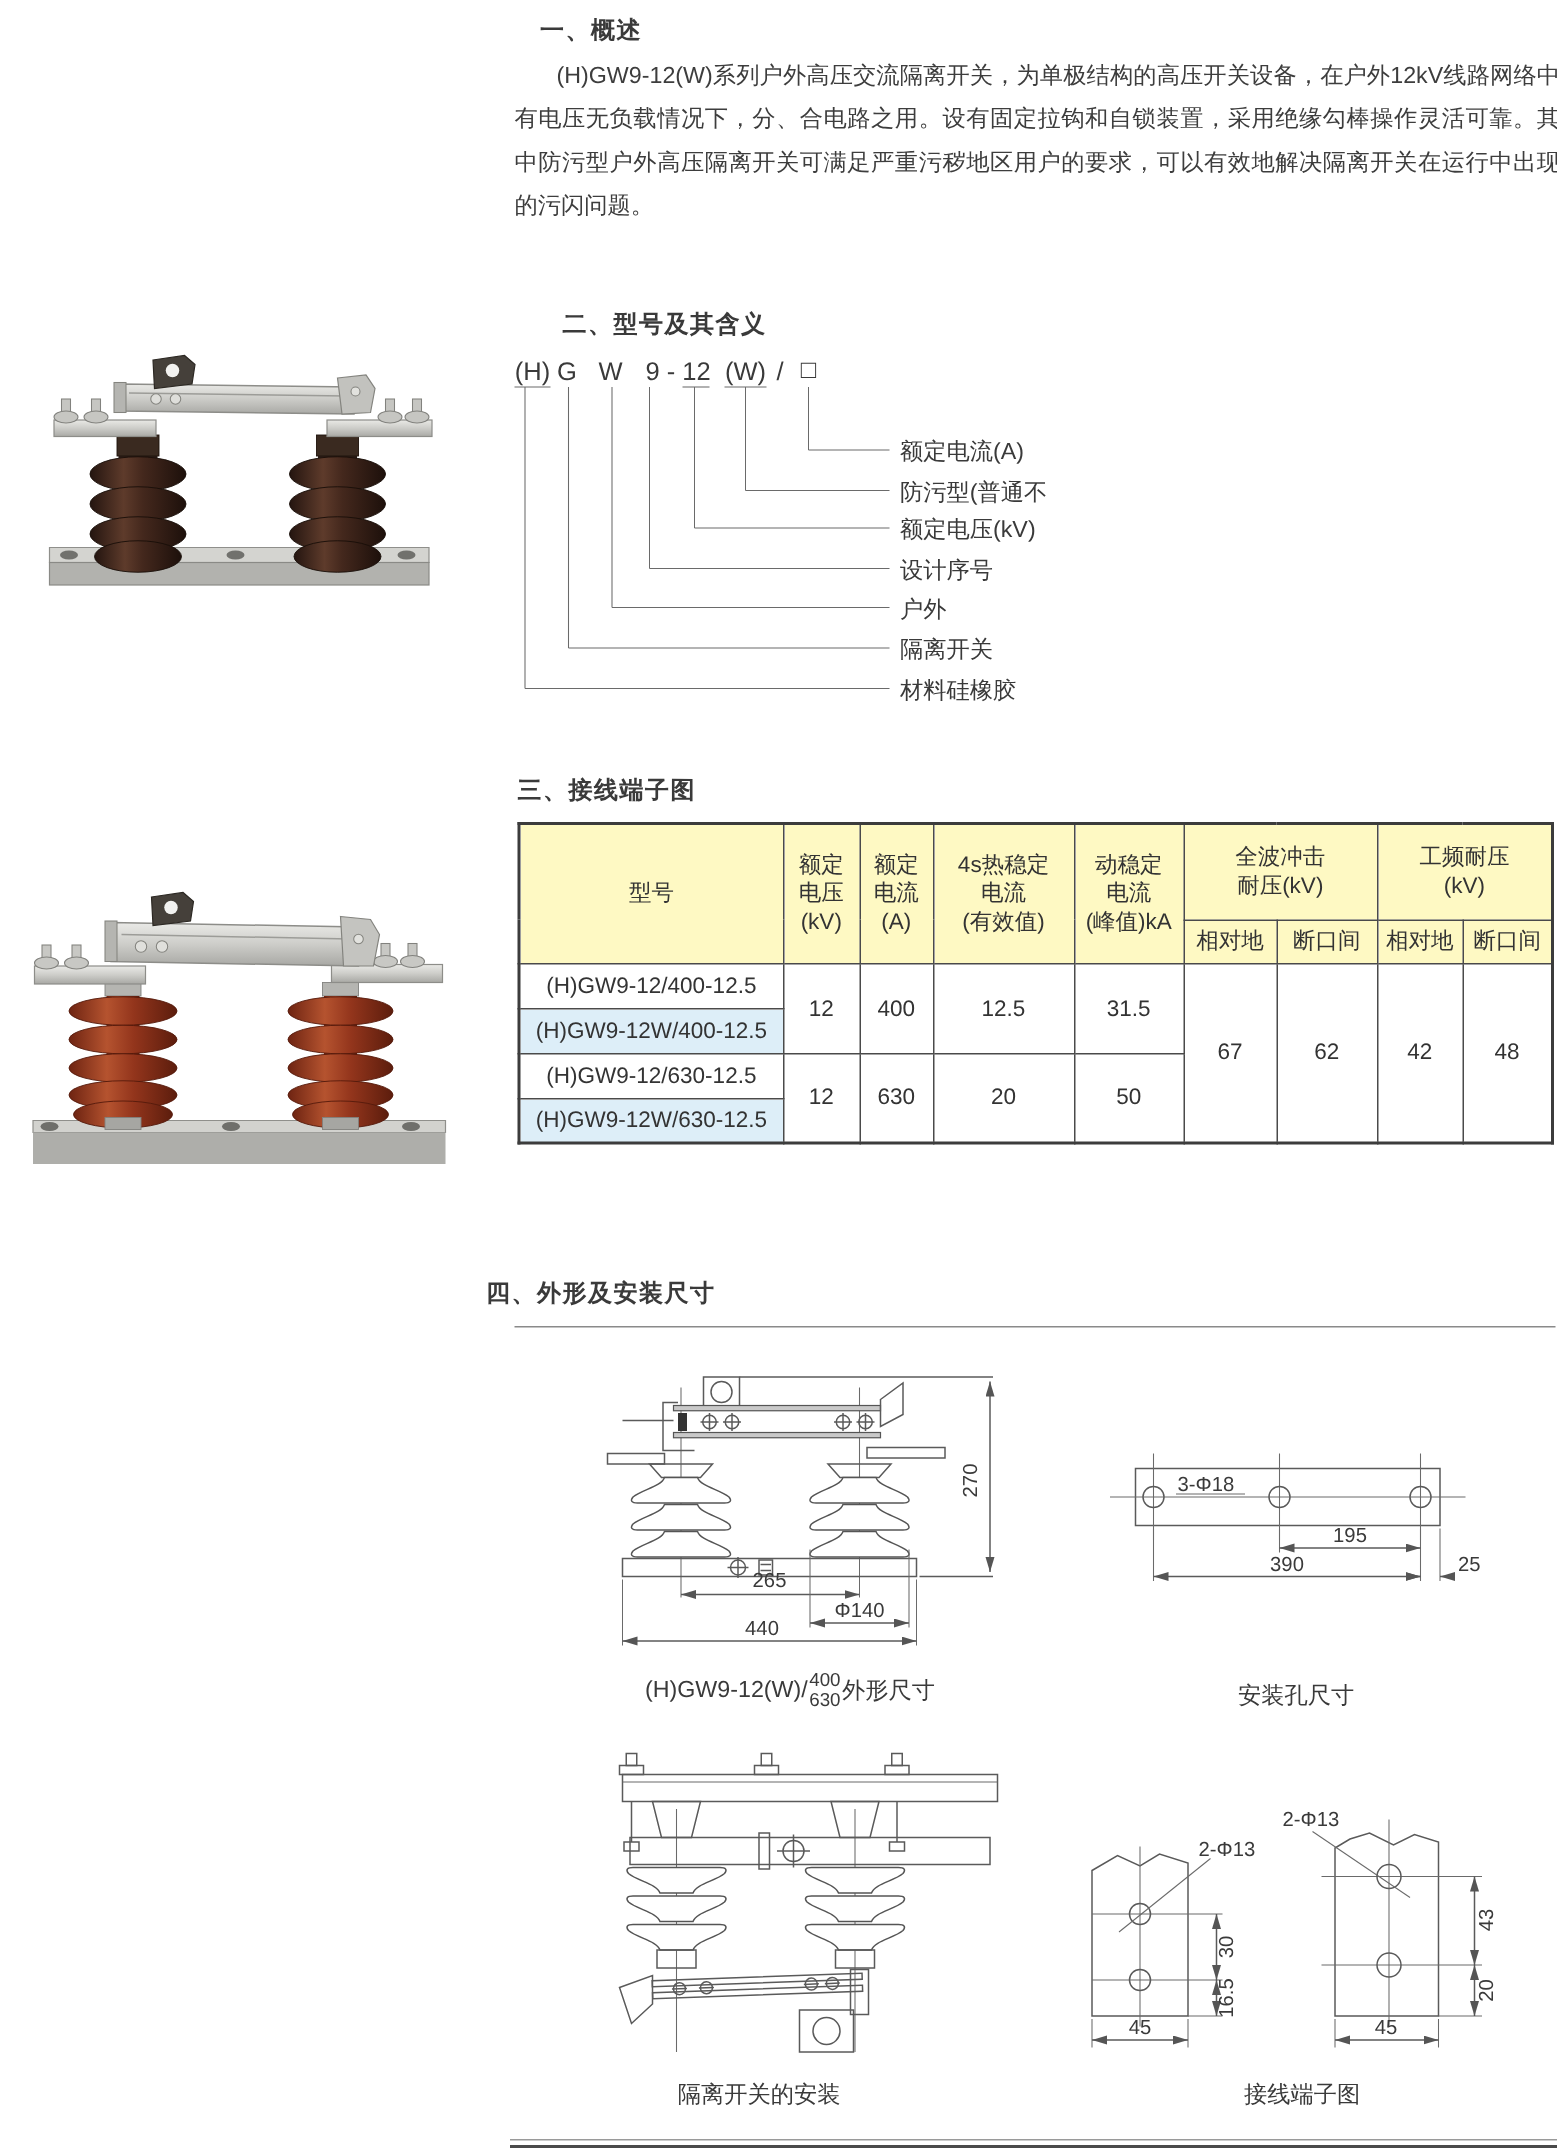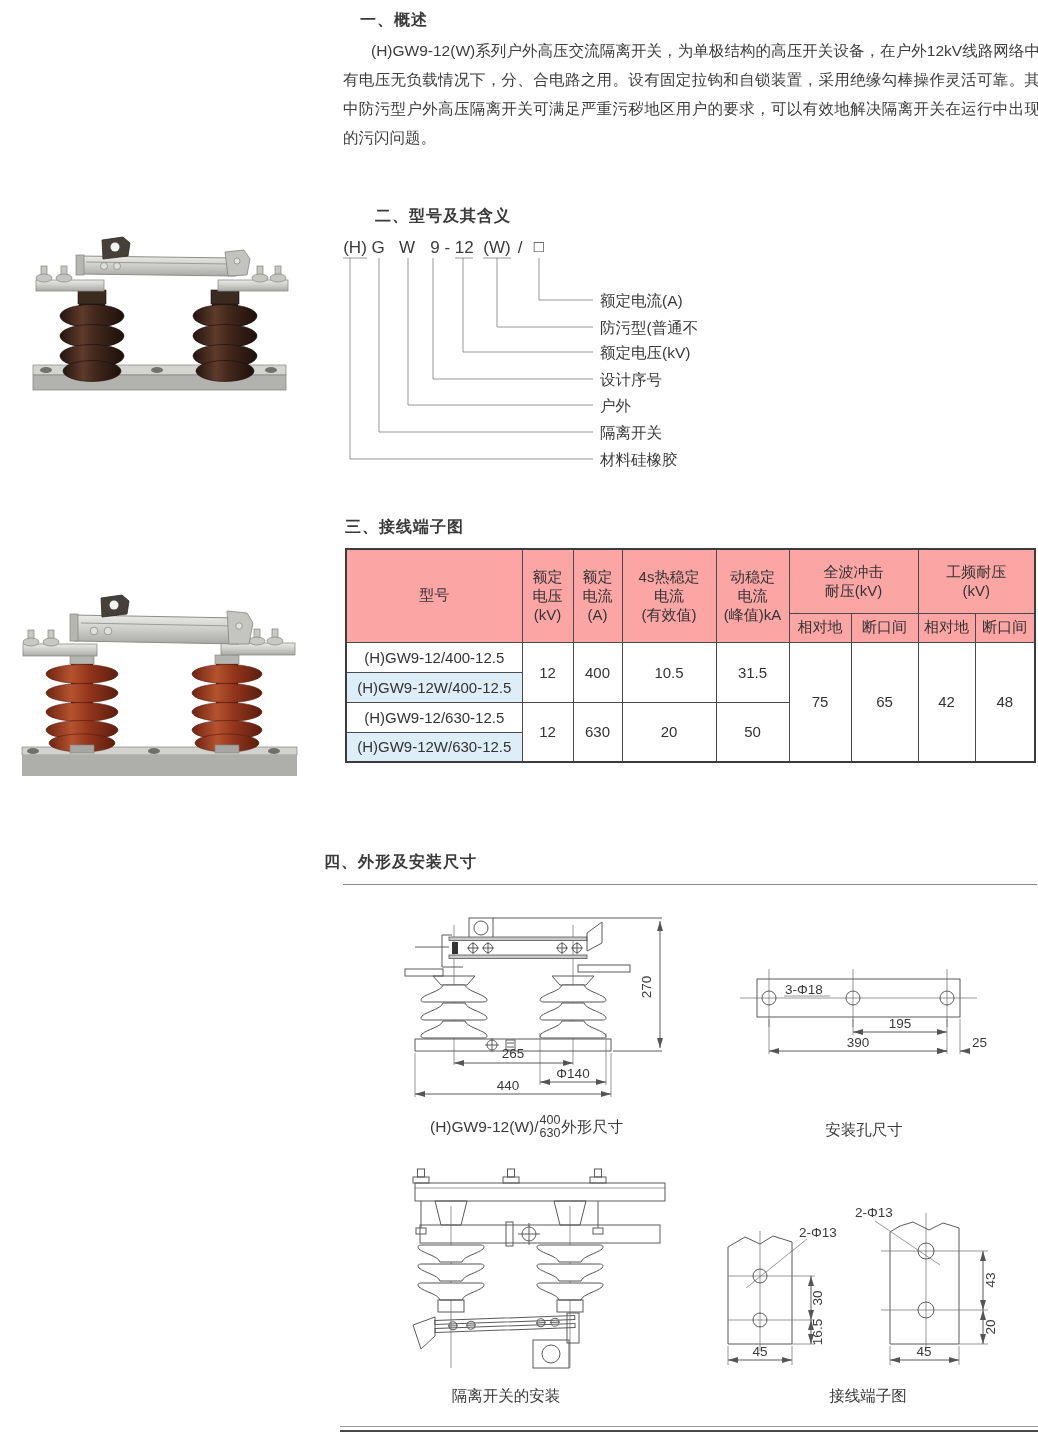--- a/index.html
+++ b/index.html
@@ -6,21 +6,21 @@
   .page{position:relative;width:1038px;height:1437px;background:#fff;overflow:hidden;
         font-family:"Liberation Sans",sans-serif;color:#353535;}
   .abs{position:absolute;}
   .sec-title{font-size:16px;font-weight:600;color:#3a3a3a;letter-spacing:1px;}
   .body-text{font-size:15.5px;line-height:29px;text-indent:28px;text-align:justify;color:#3d3d3d;}
   
   table.params{border-collapse:collapse;table-layout:fixed;width:691px;}
   table.params th,table.params td{border:1px solid #4a4a4a;font-size:15px;font-weight:normal;
       color:#333;text-align:center;padding:0 2px;overflow:hidden;}
   table.params{border:2px solid #3c3c3c;}
-  .hdr{background:#fca5a5;}
+  .hdr{background:#fef9c3;}
   .stripe{background:#ddeef8;}
   .pre{white-space:pre-line;line-height:19px;}
   td.model-cell{text-align:left;padding-left:3px;font-size:15px;}
   .rule{position:absolute;border-top:1px solid #8a8a8a;height:0;}
   .rule2{position:absolute;height:0;}
   .cap{position:absolute;font-size:15.5px;color:#3a3a3a;display:flex;align-items:center;justify-content:center;}
   .cap-left{justify-content:flex-start;}
   .frac{display:inline-flex;flex-direction:column;text-align:center;font-size:12.5px;line-height:13px;margin:0 1px;}
   svg text{font-family:"Liberation Sans",sans-serif;fill:#3a3a3a;}
   svg .dim{font-size:13.5px;}
@@ -264,24 +264,24 @@
         <th class="hdr">断口间</th>
         <th class="hdr">相对地</th>
         <th class="hdr">断口间</th>
       </tr>
     </thead>
     <tbody>
       <tr style="height:30px;padding-left:44px;">
         <td class="model-cell">(H)GW9-12/400-12.5</td>
         <td rowspan="2">12</td>
         <td rowspan="2">400</td>
-        <td rowspan="2">10.5</td>
+        <td rowspan="2">12.5</td>
         <td rowspan="2">31.5</td>
-        <td rowspan="4">75</td>
-        <td rowspan="4">65</td>
+        <td rowspan="4">67</td>
+        <td rowspan="4">62</td>
         <td rowspan="4">42</td>
         <td rowspan="4">48</td>
       </tr>
       <tr style="height:30px;">
         <td class="model-cell stripe">(H)GW9-12W/400-12.5</td>
       </tr>
       <tr style="height:30px;">
         <td class="model-cell">(H)GW9-12/630-12.5</td>
         <td rowspan="2">12</td>
         <td rowspan="2">630</td>

